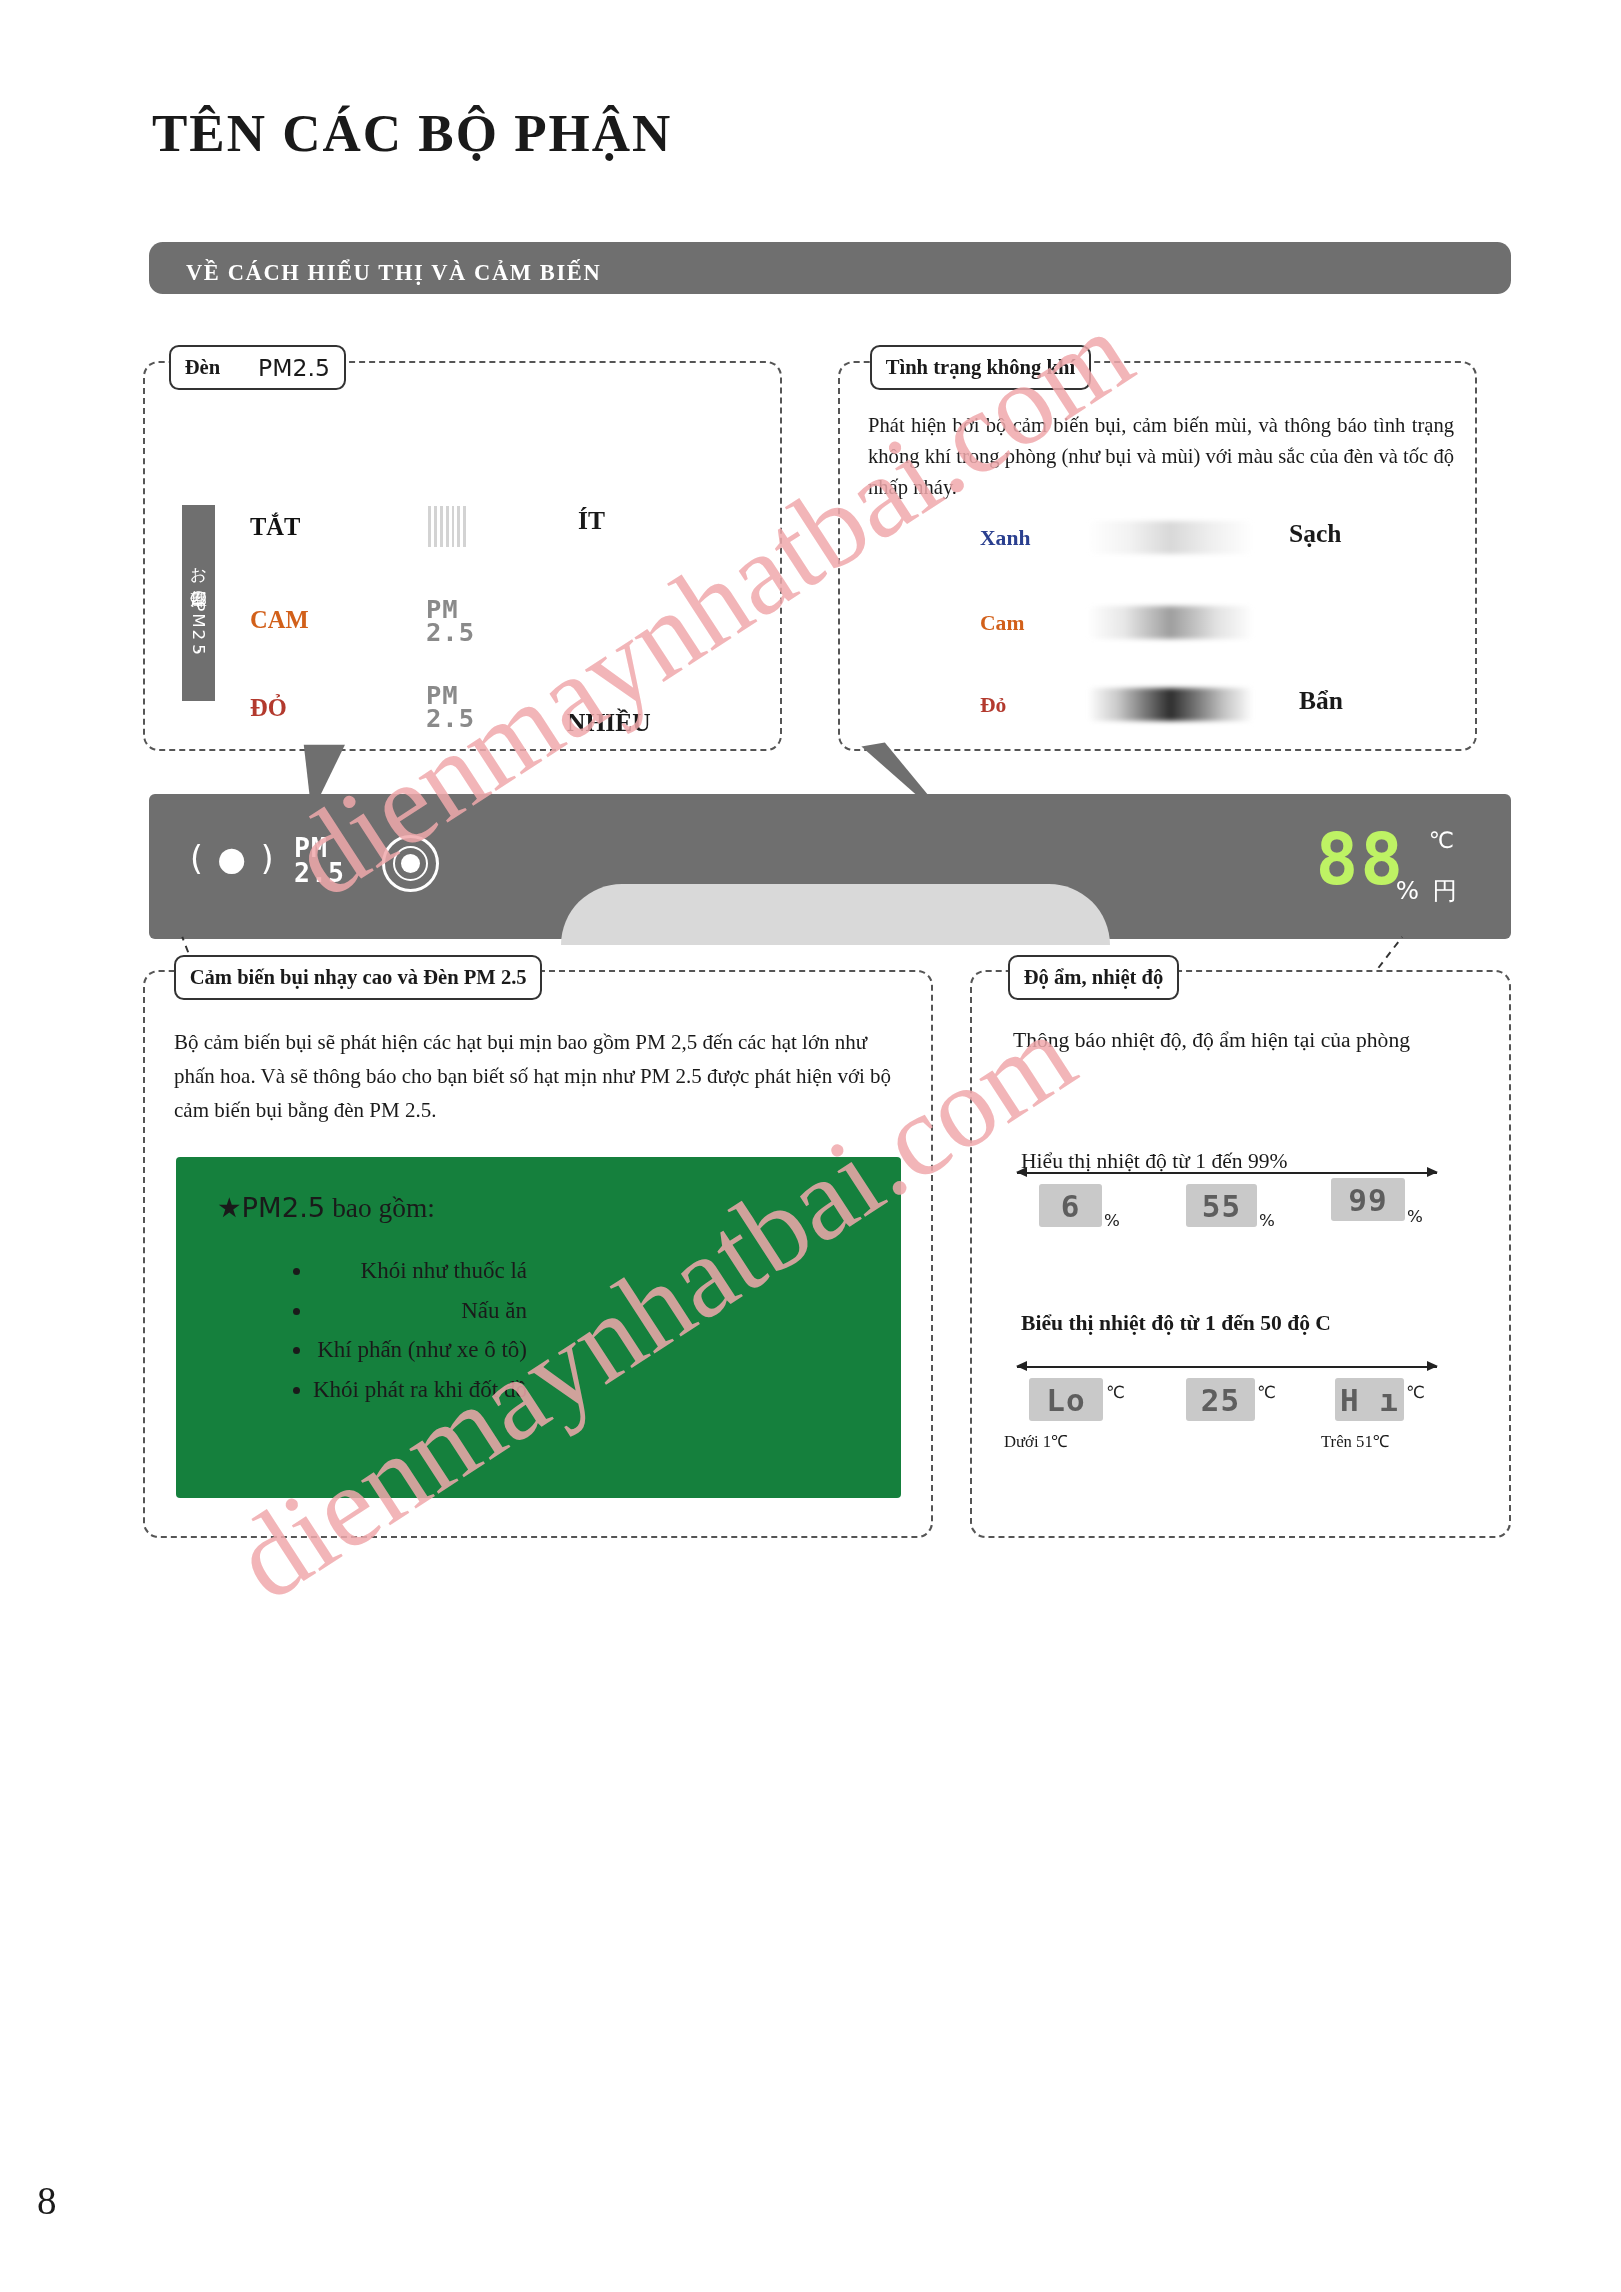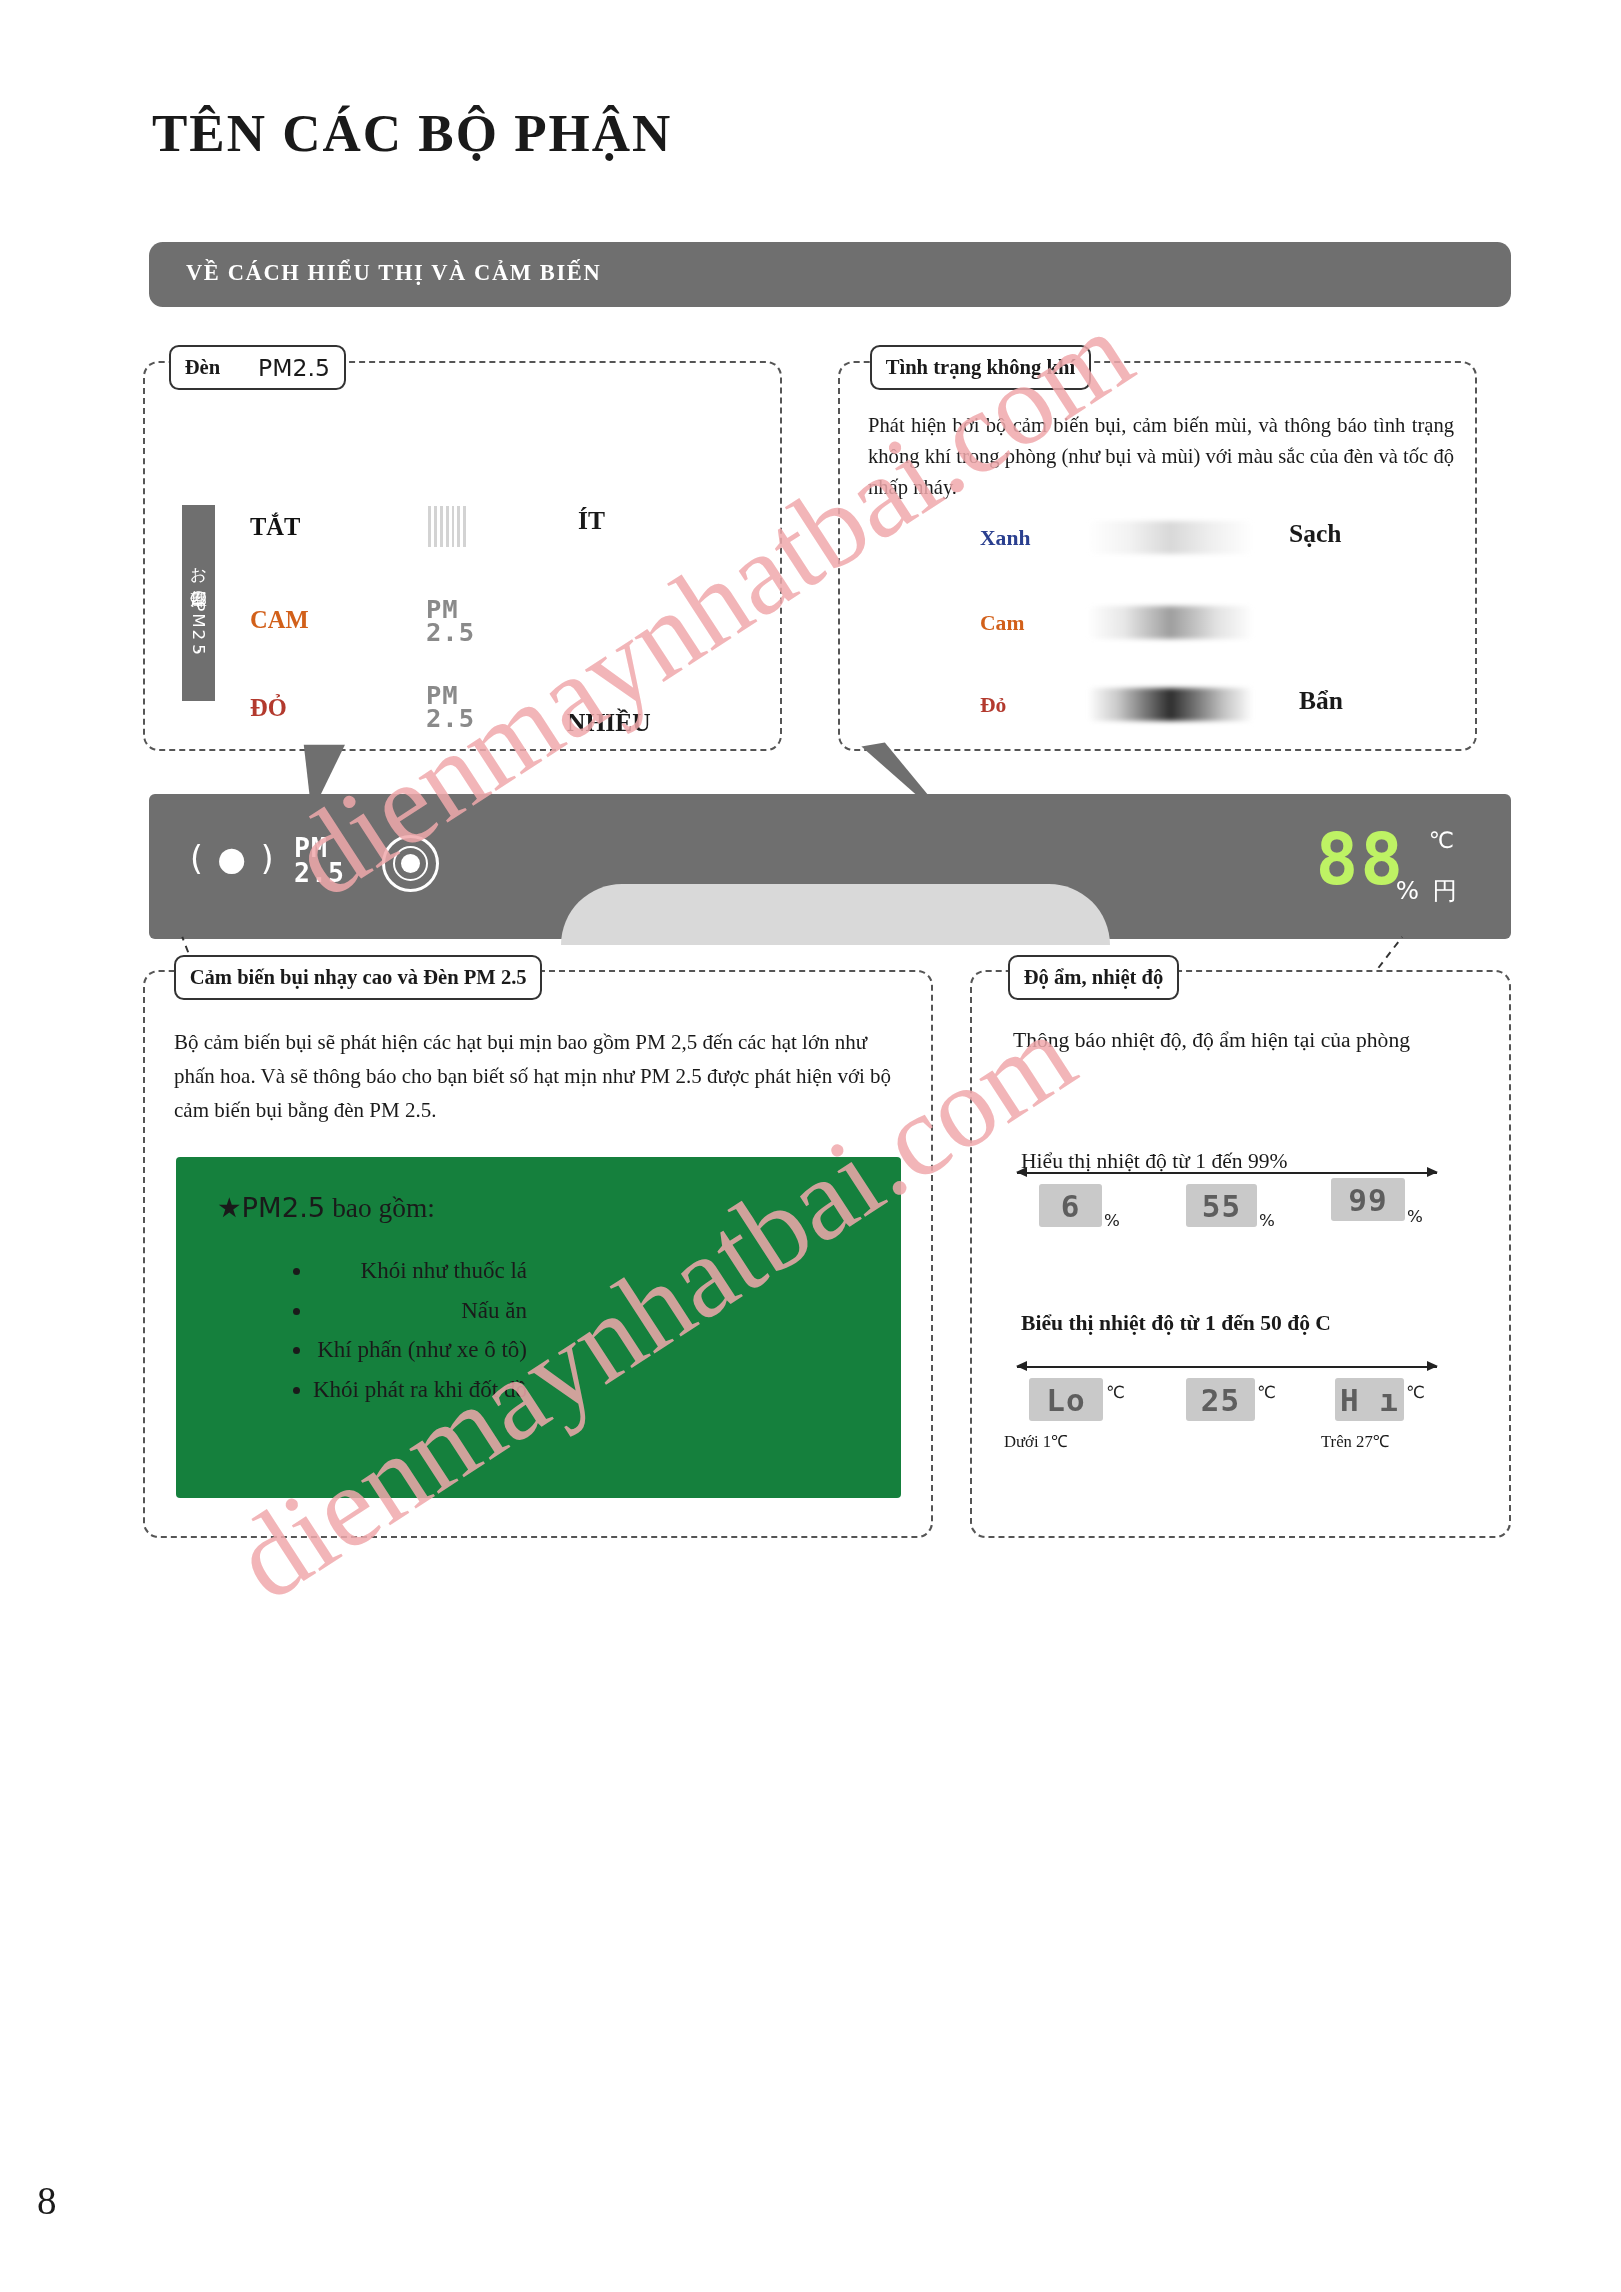--- a/index.html
+++ b/index.html
@@ -31,21 +31,21 @@
     letter-spacing: 2px;
     font-family: "Liberation Serif", serif;
   }
 
   
   .section-bar {
     position: absolute;
     left: 149px;
     top: 242px;
     width: 1362px;
-    height: 65px;
+    height: 52px;
     background: #6f6f6f;
     border-radius: 13.7px;
   }
   .section-bar span {
     position: absolute;
     left: 37px;
     top: 17.6px;
     color: #ffffff;
     font-size: 22.5px;
     font-weight: bold;
@@ -511,21 +511,21 @@
   <div class="lcd" style="left:1029px; top:1378px; width:74px; height:43px;">Lo</div>
   <div class="lcd-unit" style="left:1106px; top:1382px;">℃</div>
 
   <div class="lcd" style="left:1186px; top:1378px; width:69px; height:43px;">25</div>
   <div class="lcd-unit" style="left:1257px; top:1382px;">℃</div>
 
   <div class="lcd" style="left:1335px; top:1378px; width:69px; height:43px;">H ı</div>
   <div class="lcd-unit" style="left:1406px; top:1382px;">℃</div>
 
   <div class="note-small" style="left:1004px; top:1429px;">Dưới 1℃</div>
-  <div class="note-small" style="left:1321px; top:1429px;">Trên 27℃</div>
+  <div class="note-small" style="left:1321px; top:1429px;">Trên 51℃</div>
 
   <div class="page-num">8</div>
 
   <div class="watermark">
     <span class="wm1">dienmaynhatbai.com</span>
     <span class="wm2">dienmaynhatbai.com</span>
   </div>
 
 </div>
 

